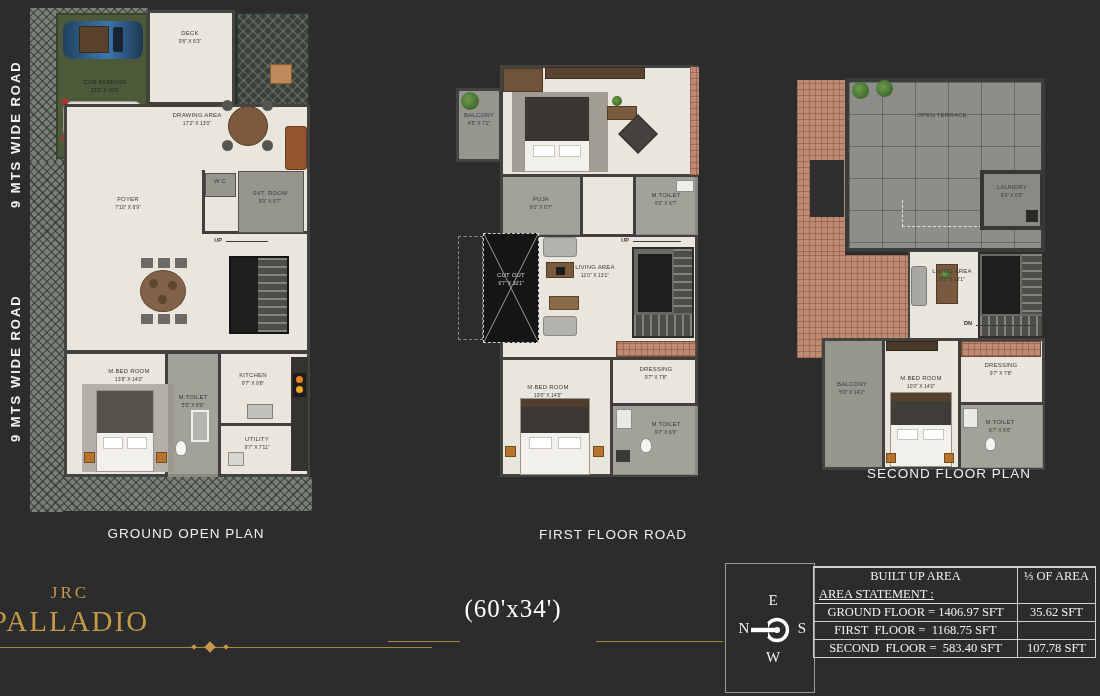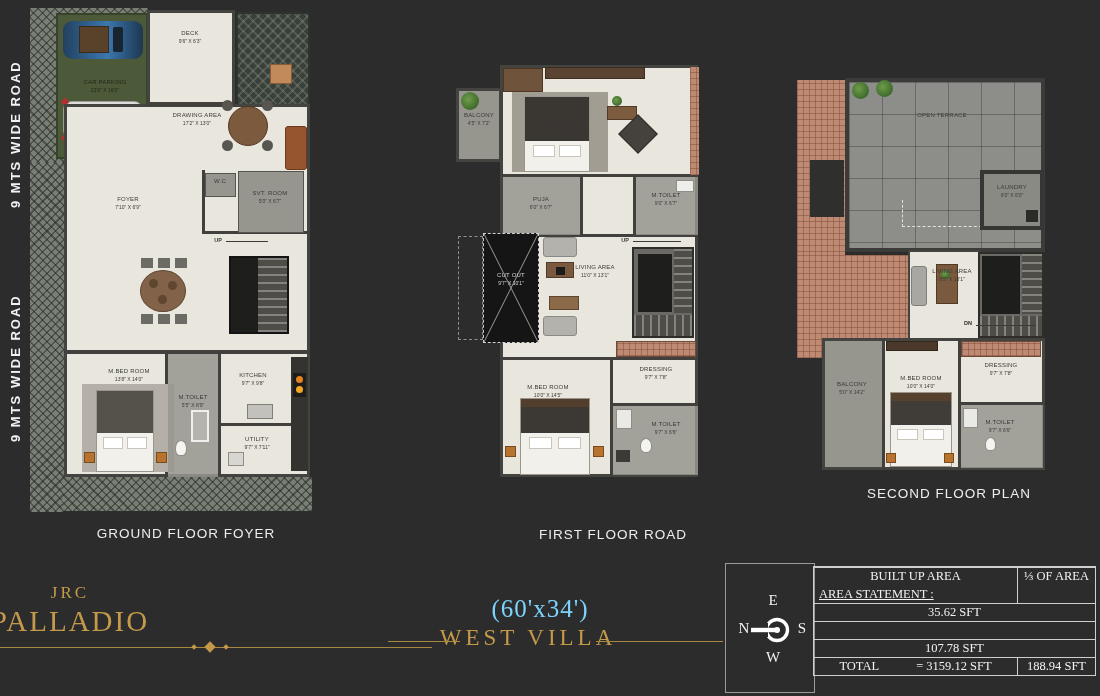--- a/index.html
+++ b/index.html
@@ -172,21 +172,21 @@
       <div class="abs" style="left:3px;top:13px;width:7px;height:7px;border-radius:50%;background:#f5a623"></div>
     </div>
   </div>
   <div class="abs" style="left:247px;top:404px;width:26px;height:15px;background:#c2c1bc;border:1px solid #7f7e78"></div>
   <div class="lbl" style="left:257px;top:436px">
     <span class="n">UTILITY</span>
     <span class="d">9'7" X 7'11"</span>
   </div>
   <div class="abs" style="left:228px;top:452px;width:16px;height:14px;background:#d8d6d0;border:1px solid #8f8d86"></div>
 
-  <div class="ptitle" style="left:186px;top:526px">GROUND FLOOR FOYER</div>
+  <div class="ptitle" style="left:186px;top:526px">GROUND OPEN PLAN</div>
 
   <div class="abs gray" style="left:456px;top:88px;width:46px;height:74px;border:3px solid #434340"></div>
   <div class="plant" style="left:461px;top:92px;width:18px;height:18px"></div>
   <div class="lbl" style="left:479px;top:112px">
     <span class="n">BALCONY</span>
     <span class="d">4'5" X 7'2"</span>
   </div>
 
   <div class="abs floor" style="left:500px;top:65px;width:198px;height:412px"></div>
   <div class="wall" style="left:500px;top:174px;width:198px;height:3px"></div>
@@ -356,31 +356,30 @@
   </div>
 
   <div class="abs gray" style="left:961px;top:405px;width:82px;height:63px;opacity:.85"></div>
   <div class="abs" style="left:963px;top:408px;width:15px;height:20px;background:#e9e9e6;border:1px solid #8f8d86"></div>
   <div class="abs" style="left:985px;top:437px;width:11px;height:14px;background:#f4f4f1;border:1px solid #8f8d86;border-radius:50% 50% 40% 40%"></div>
   <div class="lbl" style="left:1000px;top:419px">
     <span class="n">M.TOILET</span>
     <span class="d">9'7" X 6'6"</span>
   </div>
 
-  <div class="ptitle" style="left:949px;top:486px">SECOND  FLOOR PLAN</div>
+  <div class="ptitle" style="left:949px;top:466px">SECOND  FLOOR PLAN</div>
 
   <div class="abs serif" style="left:70px;top:583px;transform:translateX(-50%);color:#c49a4a;font-size:17px;letter-spacing:3px">JRC</div>
   <div class="abs serif" style="left:70px;top:605px;transform:translateX(-50%);color:#c49a4a;font-size:29px;letter-spacing:2px">PALLADIO</div>
   <div class="goldline" style="left:0;top:647px;width:432px"></div>
   <div class="diamond" style="left:206px;top:643px;width:8px;height:8px"></div>
   <div class="diamond" style="left:192px;top:645px;width:4px;height:4px"></div>
   <div class="diamond" style="left:224px;top:645px;width:4px;height:4px"></div>
 
-  <div class="abs serif" style="left:540px;top:595px;transform:translateX(-50%);color:#7dd3fc;font-size:25px;letter-spacing:1px">(60'x34')</div>
-  <div class="abs serif" style="left:528px;top:625px;transform:translateX(-50%);color:#c49a4a;font-size:23px;letter-spacing:4px">WEST VILLA</div>
+  <div class="abs serif" style="left:513px;top:595px;transform:translateX(-50%);color:#ffffff;font-size:25px;letter-spacing:1px">(60'x34')</div>
   <div class="goldline" style="left:388px;top:641px;width:72px"></div>
   <div class="goldline" style="left:596px;top:641px;width:127px"></div>
 
   <div class="compass">
     <span class="cdir" style="left:47px;top:28px">E</span>
     <span class="cdir" style="left:18px;top:56px">N</span>
     <span class="cdir" style="left:76px;top:56px">S</span>
     <span class="cdir" style="left:47px;top:85px">W</span>
     <svg class="abs" style="left:24px;top:51px" width="44" height="30" viewBox="0 0 44 30">
       <circle cx="27" cy="15" r="10.5" fill="none" stroke="#ffffff" stroke-width="3.4"></circle>
@@ -393,27 +392,26 @@
   <div class="atable">
     <div class="arow">
       <div class="ac1">BUILT UP AREA</div>
       <div class="ac2">⅓ OF AREA</div>
     </div>
     <div class="arow first">
       <div class="ac1 left" style="text-decoration:underline">AREA STATEMENT :</div>
       <div class="ac2"></div>
     </div>
     <div class="arow">
+      <div class="ac1">GROUND FLOOR = 1406.97 SFT</div>
       <div class="ac2">35.62 SFT</div>
     </div>
     <div class="arow">
+      <div class="ac1">FIRST  FLOOR =  1168.75 SFT</div>
       <div class="ac2"></div>
     </div>
     <div class="arow">
+      <div class="ac1">SECOND  FLOOR =  583.40 SFT</div>
       <div class="ac2">107.78 SFT</div>
     </div>
-    <div class="arow">
-      <div class="ac1">TOTAL            = 3159.12 SFT</div>
-      <div class="ac2">188.94 SFT</div>
-    </div>
   </div>
 
 </div>
 
 </body></html>

